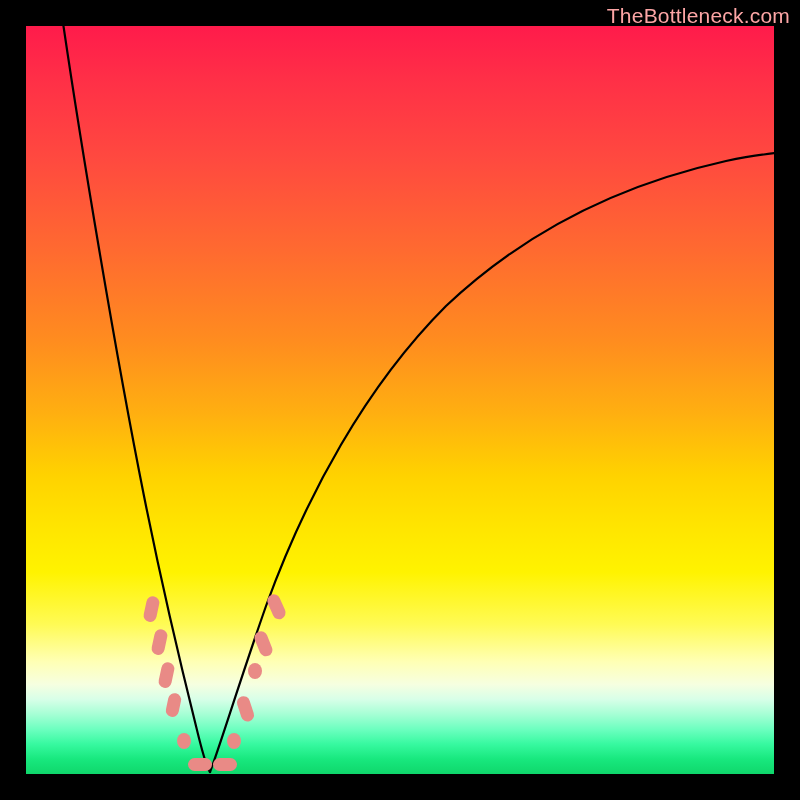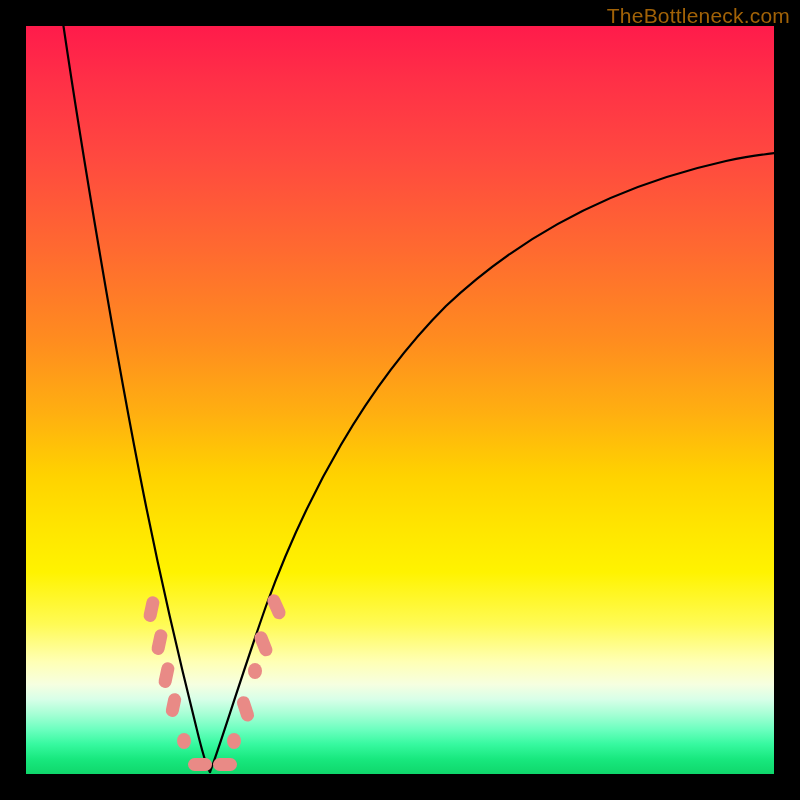--- a/index.html
+++ b/index.html
@@ -62,21 +62,21 @@
     fill: none;
     stroke-linecap: round;
   }
   .curve .marker {
     fill: #e98a86;
   }
   .watermark {
     position: absolute;
     top: 4px;
     right: 10px;
-    color: #a16207;
+    color: #fca5a5;
     font-size: 21px;
     letter-spacing: 0.2px;
     font-weight: 500;
   }
 </style>
 </head>
 <body>
 
 <div class="frame">
 

